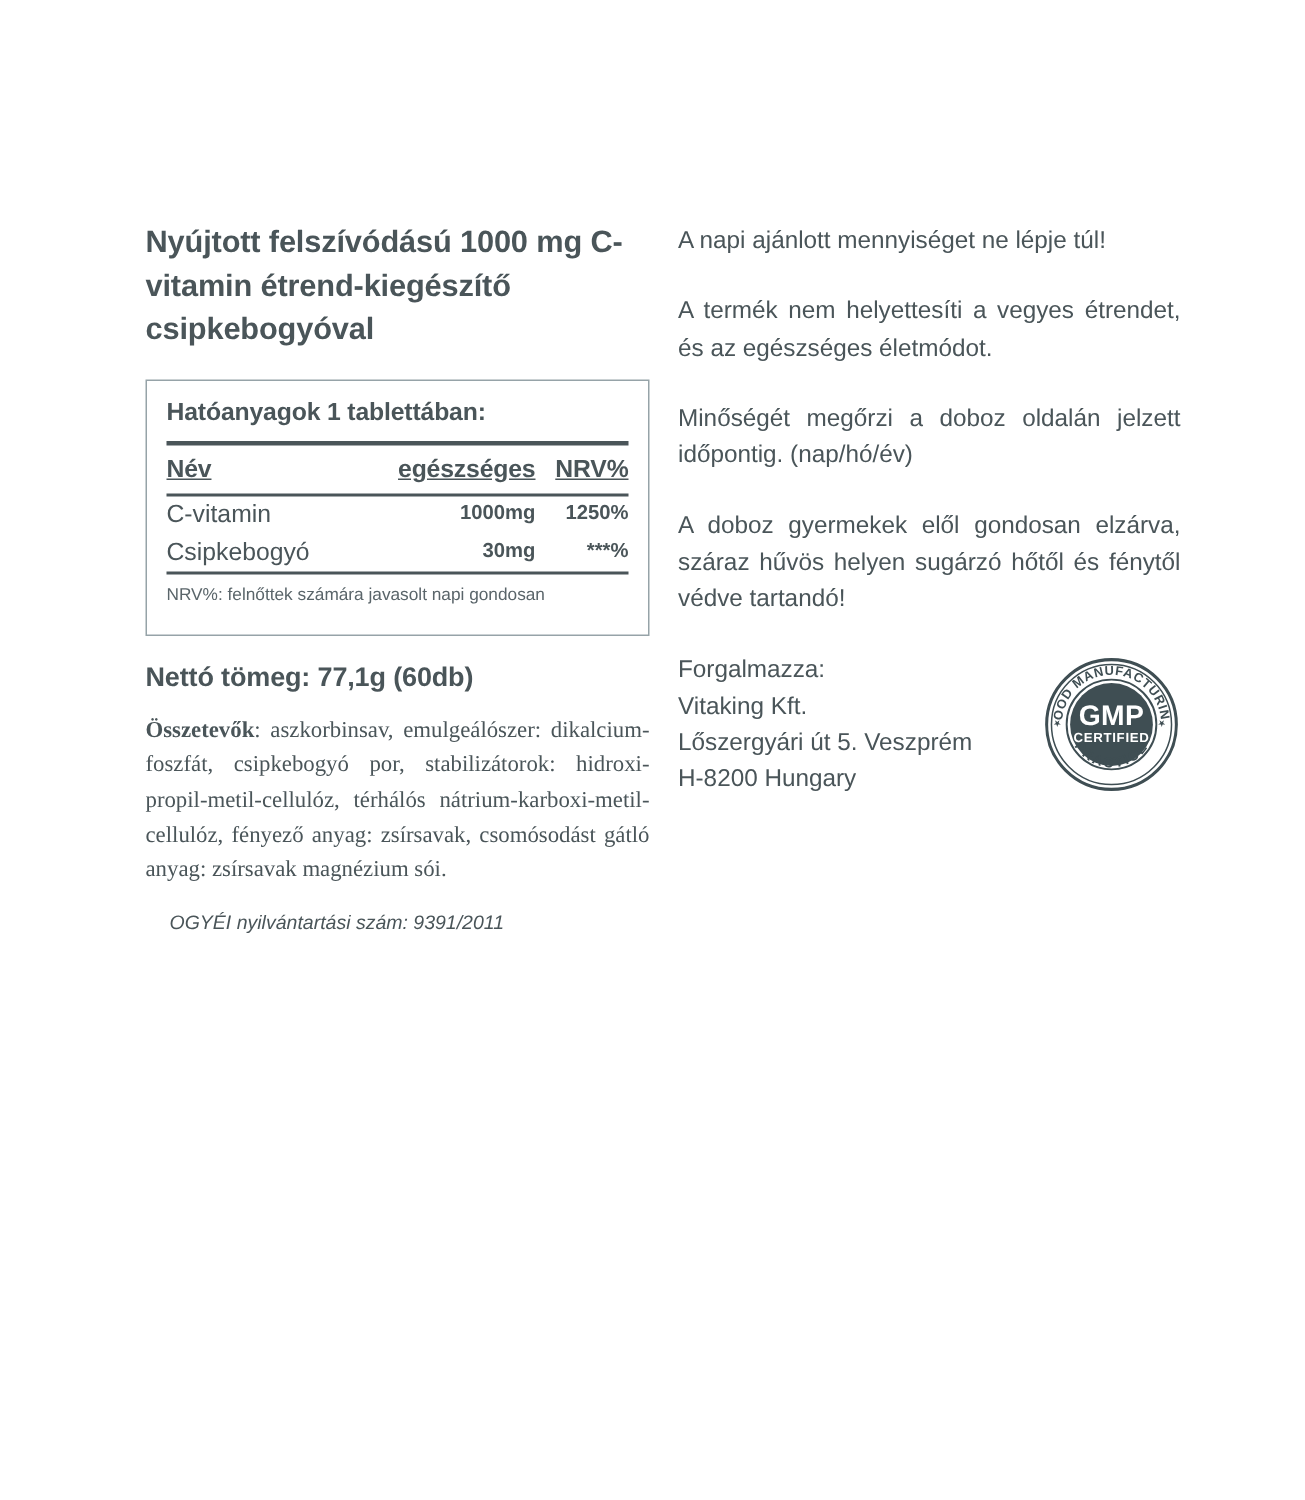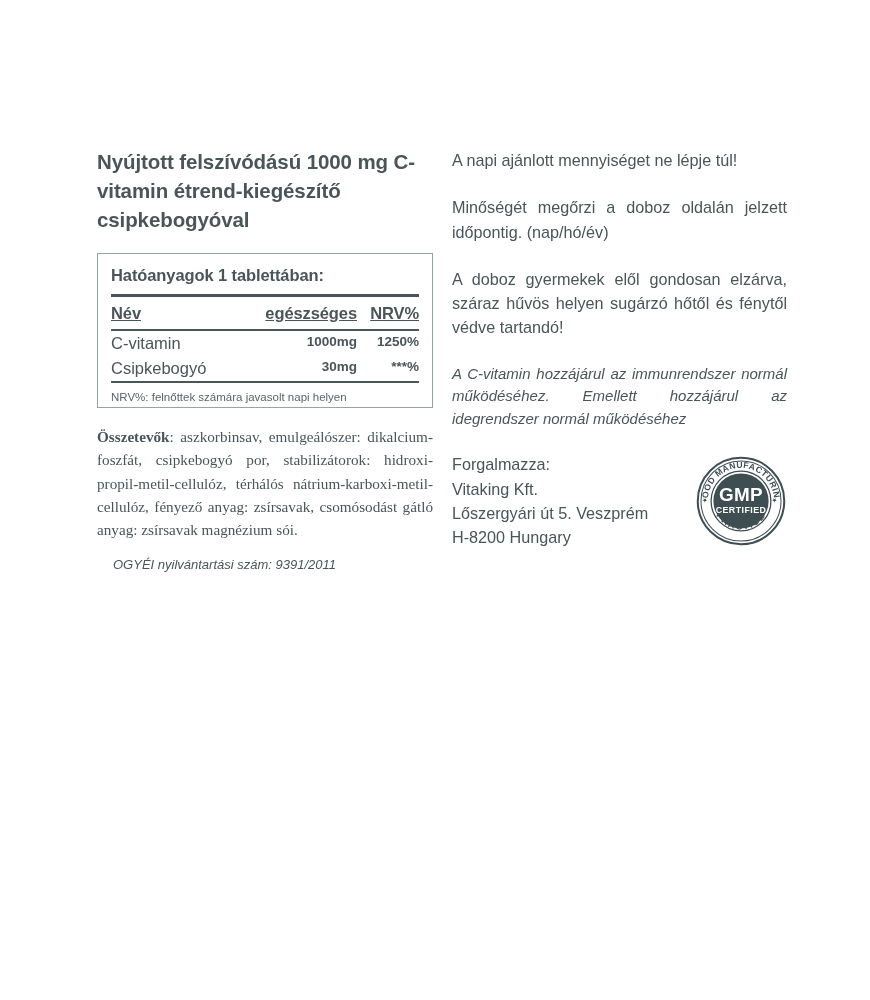--- a/index.html
+++ b/index.html
@@ -44,21 +44,21 @@
     font-weight: bold;
     line-height: 1.41;
     letter-spacing: -0.1px;
     margin: 0 0 18px 0;
     color: #4a5559;
   }
 
   
   .actives-box {
     border: 1.5px solid #96a3a8;
-    padding: 12px 13px 2px 13px;
+    padding: 12px 13px 18px 13px;
     box-sizing: border-box;
     width: 336px;
     margin-bottom: 17px;
   }
   .actives-heading {
     font-size: 16.5px;
     font-weight: bold;
     margin: 0 0 9px 0;
     letter-spacing: -0.1px;
   }
@@ -220,43 +220,44 @@
               <td>Csipkebogyó</td>
               <td class="num">30mg</td>
               <td class="nrv">***%</td>
             </tr>
           </tbody>
         </table>
 
         <div class="rule-med"></div>
 
         <div class="table-note">
-          <div>NRV%: felnőttek számára javasolt napi helyen</div>
+          <div>NRV%: felnőttek számára javasolt napi gondosan</div>
         </div>
 
       </div>
 
+      <div class="net-weight">Nettó tömeg: 77,1g (60db)</div>
 
       <p class="ingredients"><b>Összetevők</b><span>: aszkorbinsav, emulgeálószer: dikalcium-foszfát, csipkebogyó por, stabilizátorok: hidroxi-propil-metil-cellulóz, térhálós nátrium-karboxi-metil-cellulóz, fényező anyag: zsírsavak, csomósodást gátló anyag: zsírsavak magnézium sói.</span></p>
 
       <p class="registry">OGYÉI nyilvántartási szám: 9391/2011</p>
 
     </div>
 
     <div class="col-right">
 
 
       <div class="rc-block">A napi ajánlott mennyiséget ne lépje túl!</div>
 
+      <div class="rc-block rc-justify">A termék nem helyettesíti a vegyes étrendet, és az egészséges életmódot.</div>
 
       <div class="rc-block rc-justify">Minőségét megőrzi a doboz oldalán jelzett időpontig. (nap/hó/év)</div>
 
       <div class="rc-block rc-justify">A doboz gyermekek elől gondosan elzárva, száraz hűvös helyen sugárzó hőtől és fénytől védve tartandó!</div>
 
-      <div class="rc-claim rc-justify">A C-vitamin hozzájárul az immunrendszer normál működéséhez. Emellett hozzájárul az idegrendszer normál működéséhez</div>
 
       <div class="distributor-row">
 
         <div class="distributor">
           <div>Forgalmazza:</div>
           <div>Vitaking Kft.</div>
           <div>Lőszergyári út 5. Veszprém</div>
           <div>H-8200 Hungary</div>
         </div>
 

